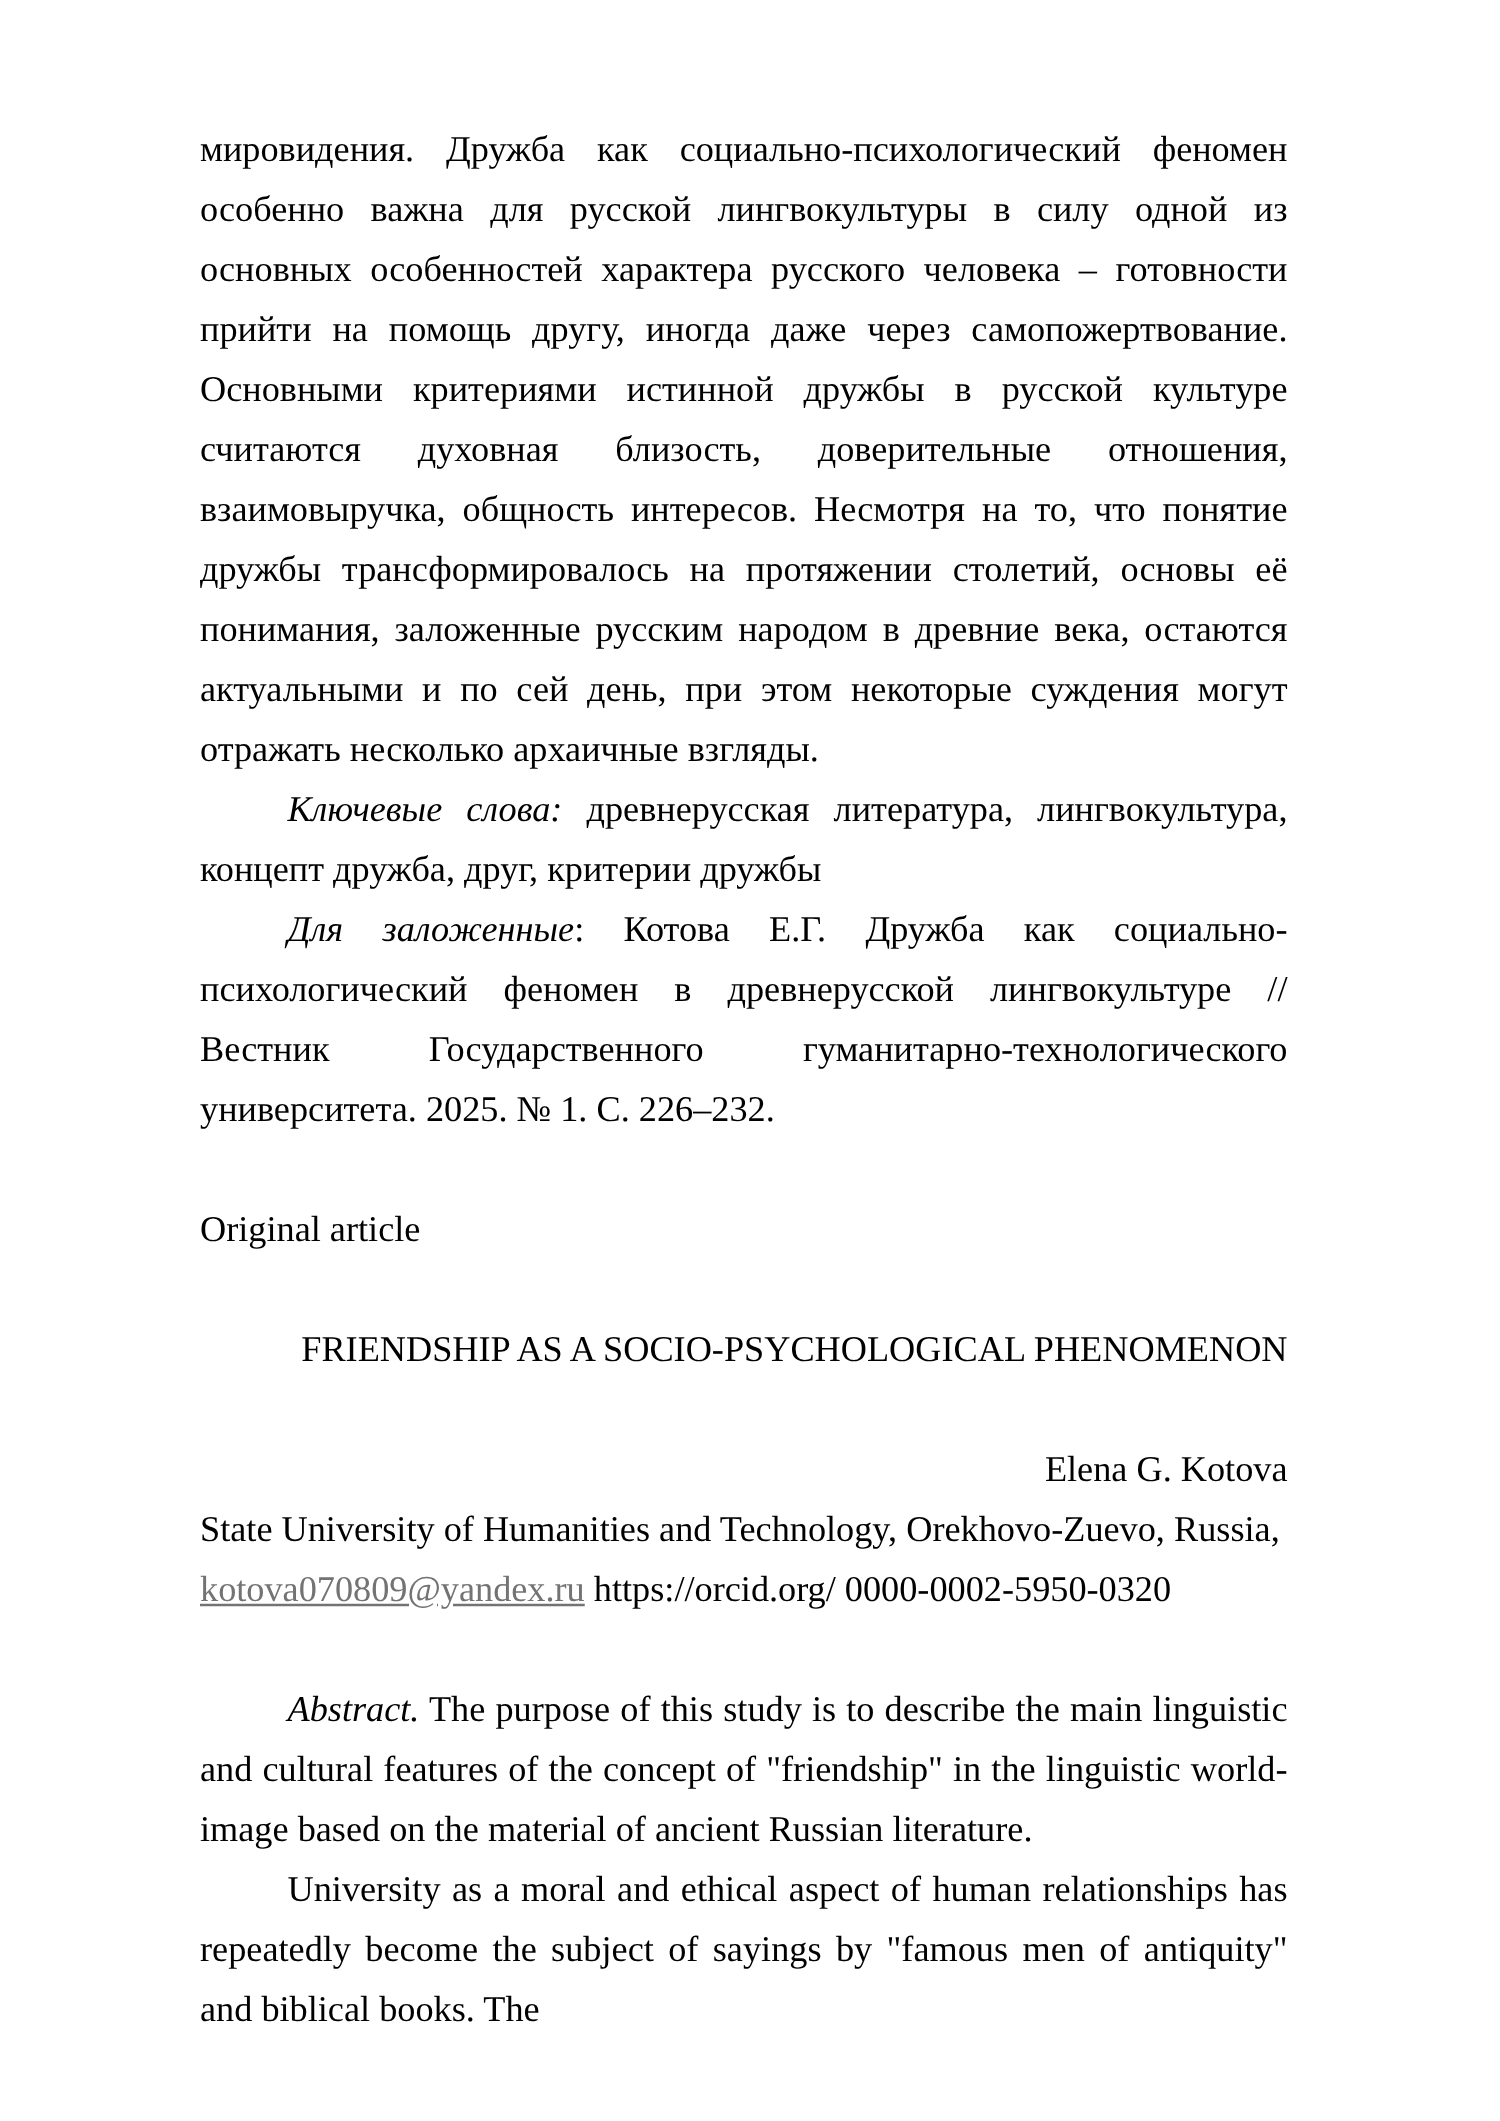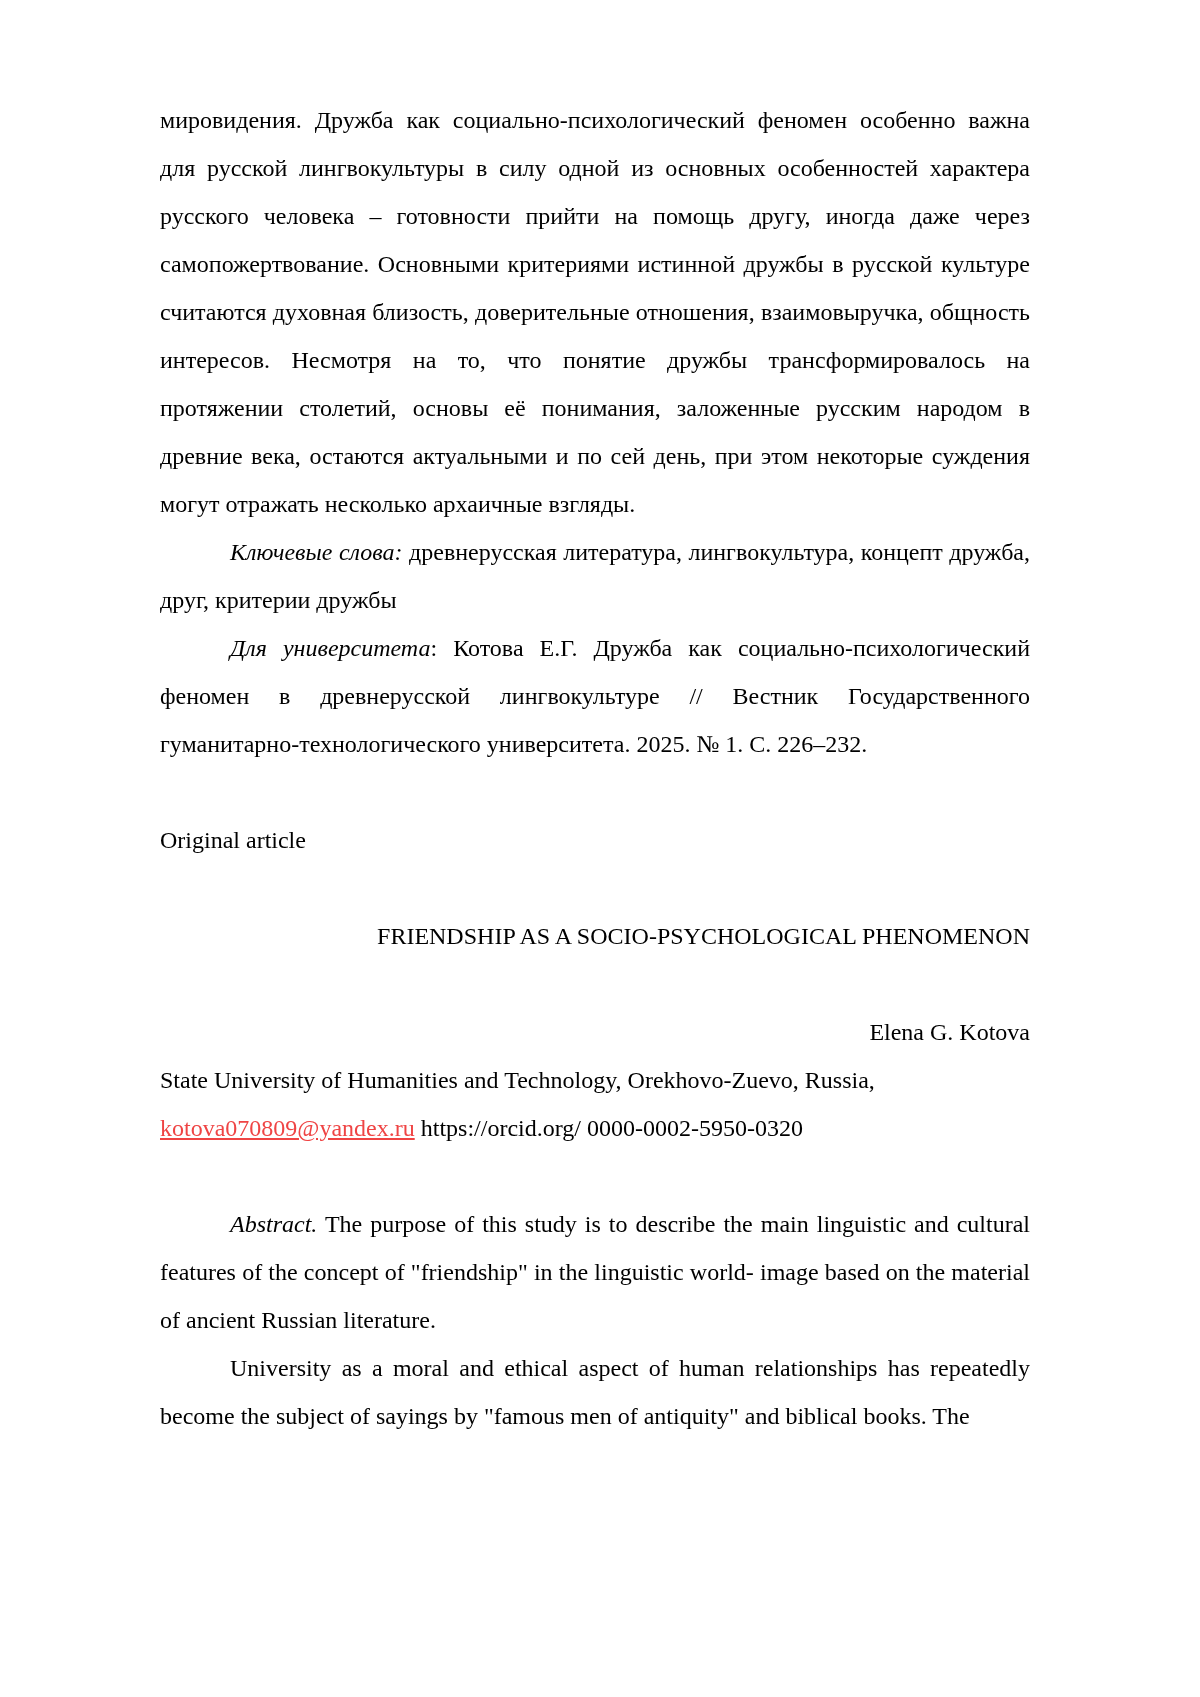--- a/index.html
+++ b/index.html
@@ -19,53 +19,53 @@
     box-sizing: border-box;
     width: 1200px;
     height: 1697px;
     padding: 96px 170px 0 160px; 
     font-size: 29px;
     line-height: 48px;
   }
   .page p, .page h1 {
     margin: 0;
     padding: 0;
-    font-size: 24px;
+    font-size: 29px;
     line-height: 48px;
     font-weight: normal;
   }
   .justified { text-align: justify; }
   .indent { text-indent: 70px; }
   .gap-above { margin-top: 48px !important; }
   .label-bi { font-weight: normal; font-style: italic; }
   .article-title {
     text-align: right;
     font-weight: bold;
   }
   .article-title .title-line {
     display: block;
     white-space: nowrap;
   }
   .author-name { font-weight: bold; text-align: right; }
   .email-link {
-    color: #ef4444;
+    color: #737373;
     text-decoration: underline;
     cursor: pointer;
   }
 </style>
 </head>
 <body>
 
 <div class="page">
 
   <p class="justified">мировидения. Дружба как социально-психологический феномен особенно важна для русской лингвокультуры в силу одной из основных особенностей характера русского человека – готовности прийти на помощь другу, иногда даже через самопожертвование. Основными критериями истинной дружбы в русской культуре считаются духовная близость, доверительные отношения, взаимовыручка, общность интересов. Несмотря на то, что понятие дружбы трансформировалось на протяжении столетий, основы её понимания, заложенные русским народом в древние века, остаются актуальными и по сей день, при этом некоторые суждения могут отражать несколько архаичные взгляды.</p>
 
   <p class="justified indent"><span class="label-bi">Ключевые слова:</span><span> древнерусская литература, лингвокультура, концепт дружба, друг, критерии дружбы</span></p>
 
-  <p class="justified indent"><span class="label-bi">Для университета</span><span>: Котова Е.Г. Дружба как социально-психологический феномен в древнерусской лингвокультуре // Вестник Государственного гуманитарно-технологического университета. 2025. № 1. С. 226–232.</span></p>
+  <p class="justified indent"><span class="label-bi">Для заложенные</span><span>: Котова Е.Г. Дружба как социально-психологический феномен в древнерусской лингвокультуре // Вестник Государственного гуманитарно-технологического университета. 2025. № 1. С. 226–232.</span></p>
 
   <p class="gap-above">Original article</p>
 
   <h1 class="article-title gap-above">
       <span class="title-line">FRIENDSHIP AS A SOCIO-PSYCHOLOGICAL PHENOMENON</span>
     </h1>
 
   <p class="author-name gap-above">Elena G. Kotova</p>
 
   <p>State University of Humanities and Technology, Orekhovo-Zuevo, Russia,</p>

